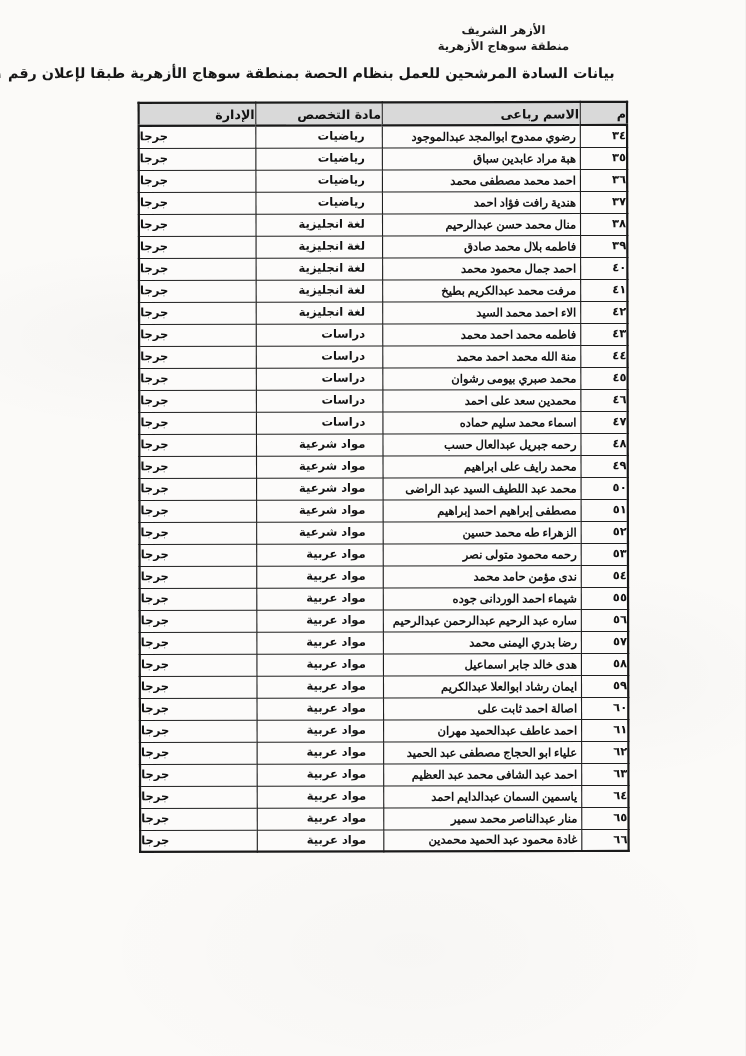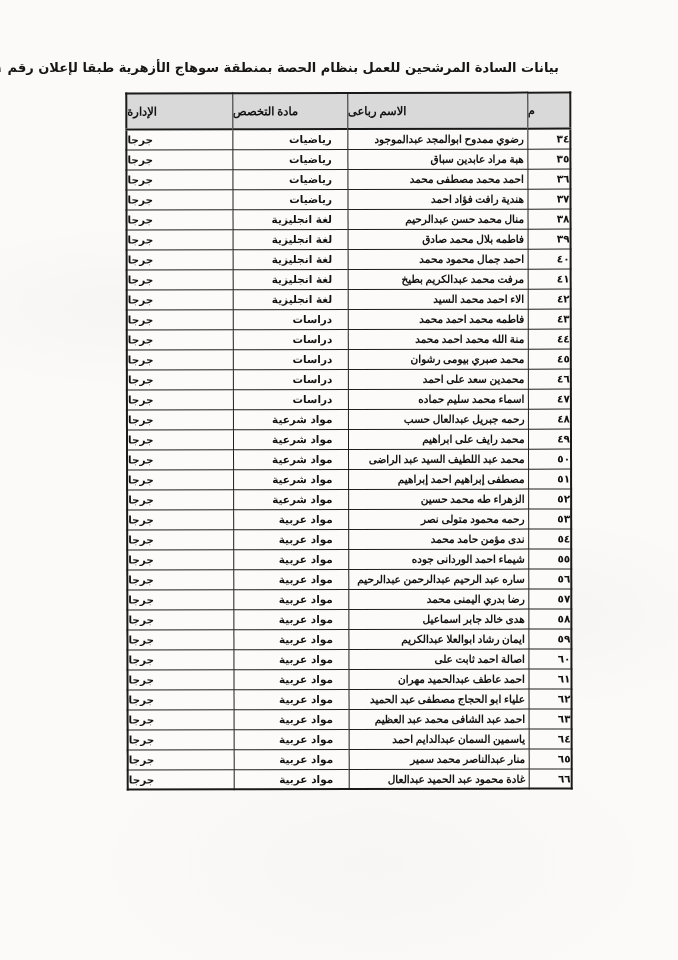--- a/index.html
+++ b/index.html
@@ -49,37 +49,40 @@
   table.cand th, table.cand td {
     border:1.5px solid #1f1f1f;
     font-weight:bold;
     color:#131313;
     overflow:hidden;
     white-space:nowrap;
   }
   table.cand { border:2px solid #1a1a1a; }
   table.cand thead th {
     background:#d9d9d9;
-    height:36px;
+    height:21px;
     font-size:11.5px;
-    text-align:left;
+    text-align:right;
     border-bottom:2px solid #1a1a1a;
-    font-family:Liberation Serif, serif;
   }
   table.cand tbody td { height:20px; font-size:10.5px; background:#fcfbfa; }
   td.c-num   { font-size:10.5px; }
   td.c-name  { text-align:right; padding-right:3px;font-family:Liberation Serif, serif; }
   td.c-subj  { text-align:right; padding-right:15px; }
   td.c-admin { text-align:left; }
 </style>
 </head>
 <body>
 
 <div class="page">
 
+  <div class="org-block">
+    <div>الأزهر الشريف</div>
+    <div>منطقة سوهاج الأزهرية</div>
+  </div>
 
   <div class="doc-title">بيانات السادة المرشحين للعمل بنظام الحصة بمنطقة سوهاج الأزهرية طبقا لإعلان رقم ١ لسنة ٢٠٢٤</div>
 
   <div class="table-wrap">
     <table class="cand">
       <colgroup>
         <col class="w-num">
         <col class="w-name">
         <col class="w-subj">
         <col class="w-admin">
@@ -280,21 +283,21 @@
             <td class="c-admin">جرجا</td>
           </tr>
           <tr>
             <td class="c-num">٦٥</td>
             <td class="c-name">منار عبدالناصر محمد سمير</td>
             <td class="c-subj">مواد عربية</td>
             <td class="c-admin">جرجا</td>
           </tr>
           <tr>
             <td class="c-num">٦٦</td>
-            <td class="c-name">غادة محمود عبد الحميد عبدالعال</td>
+            <td class="c-name">غادة محمود عبد الحميد محمدين</td>
             <td class="c-subj">مواد عربية</td>
             <td class="c-admin">جرجا</td>
           </tr>
         </tbody>
     </table>
   </div>
 
 </div>
 
 </body></html>

